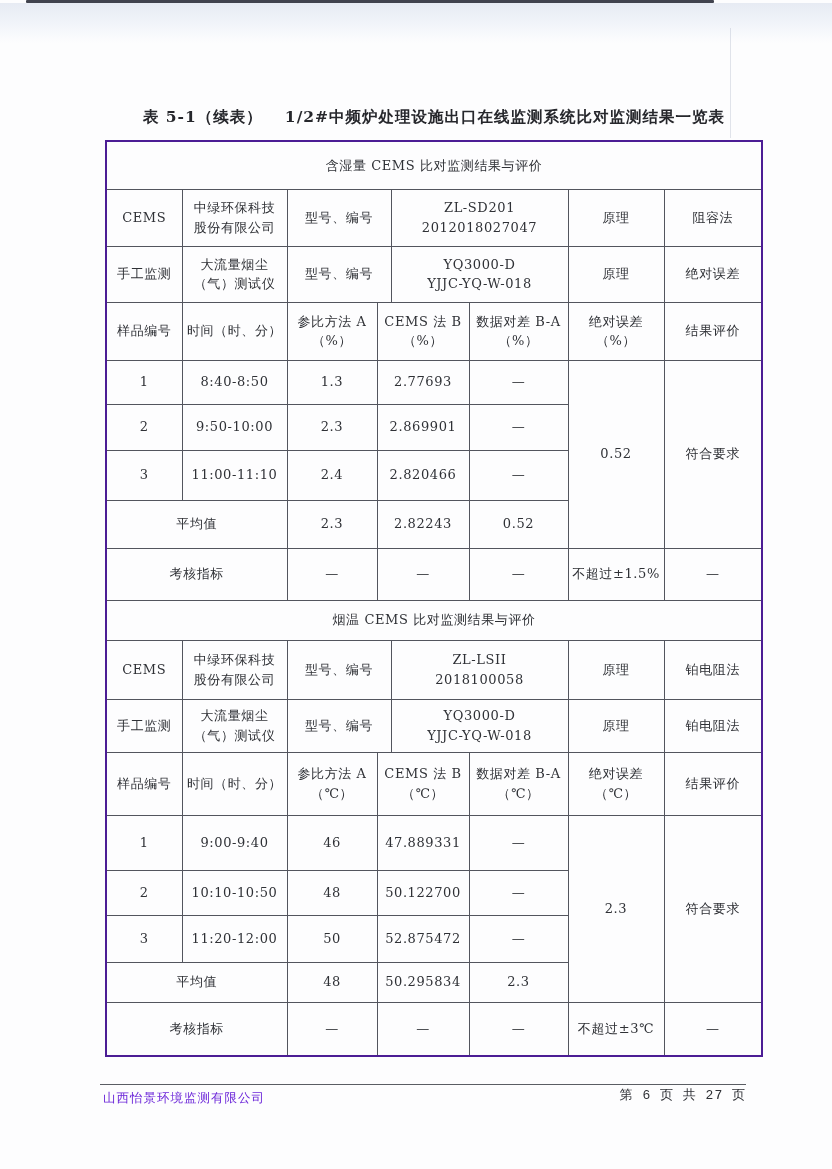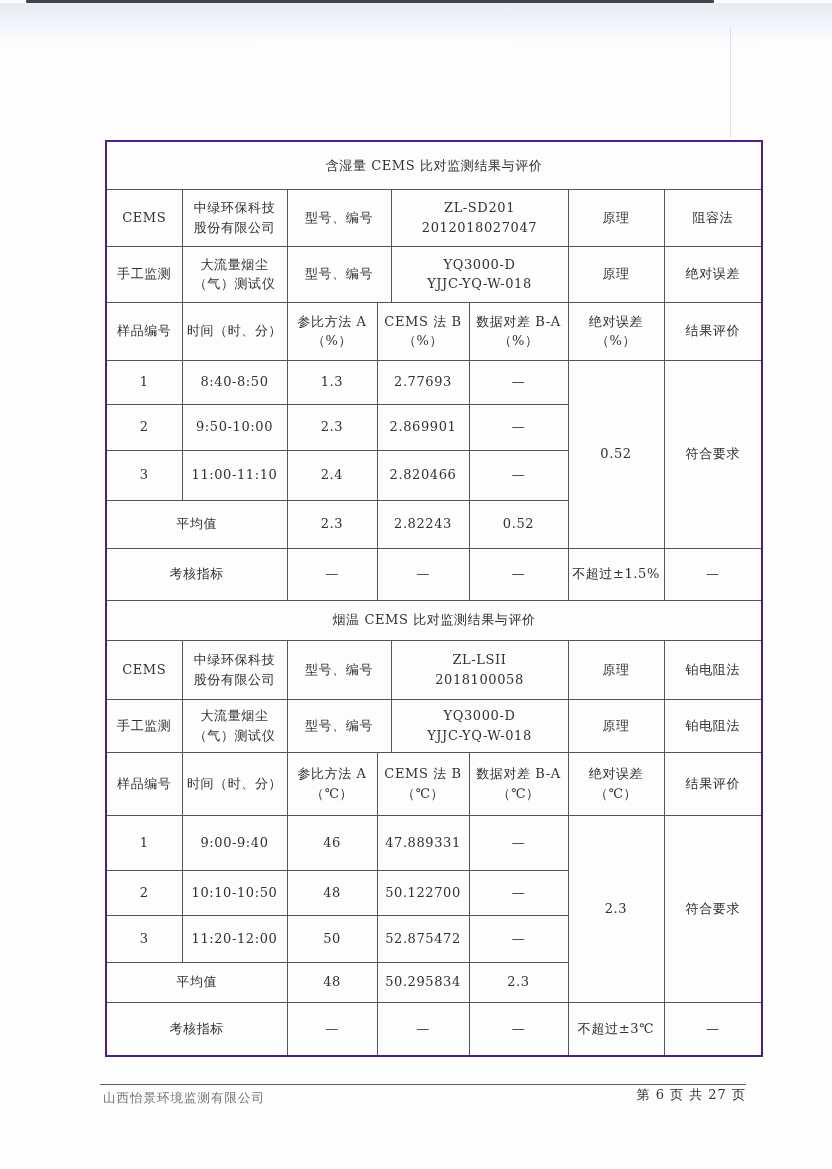--- a/index.html
+++ b/index.html
@@ -45,37 +45,40 @@
     white-space:pre-line; overflow:hidden;
   }
   td.section-title { font-size:14px; letter-spacing:1.5px; }
   td.num { letter-spacing:0.4px;margin-left:8px; }
   .footer-line {
     position:absolute; top:1084px; left:100px; width:646px; height:1px;
     background:#5a5d63;
   }
   .footer-left {
     position:absolute; top:1090px; left:103px;
-    font-size:12.5px; color:#737373; letter-spacing:1px;
+    font-size:12.5px; color:#6d28d9; letter-spacing:1px;
   }
   .footer-right {
     position:absolute; top:1086px; left:100px; width:646px;
     text-align:right; font-size:13px; color:#2f3136;
-    white-space:pre; letter-spacing:1px;
+    white-space:pre; letter-spacing:1px;font-family:Liberation Mono, monospace;
   }
 </style>
 </head>
 <body>
 
 <div class="page">
 
   <div class="scan-top-line"></div>
   <div class="scan-top-band"></div>
   <div class="scan-right-streak"></div>
 
+  <div class="page-title">
+    <span class="title-prefix">表 5-1（续表）</span><span>1/2#中频炉处理设施出口在线监测系统比对监测结果一览表</span>
+  </div>
 
   <table class="report-table">
     <colgroup>
       <col style="width:76px">
         <col style="width:105px">
         <col style="width:90px">
         <col style="width:14px">
         <col style="width:78px">
         <col style="width:99px">
         <col style="width:96px">

